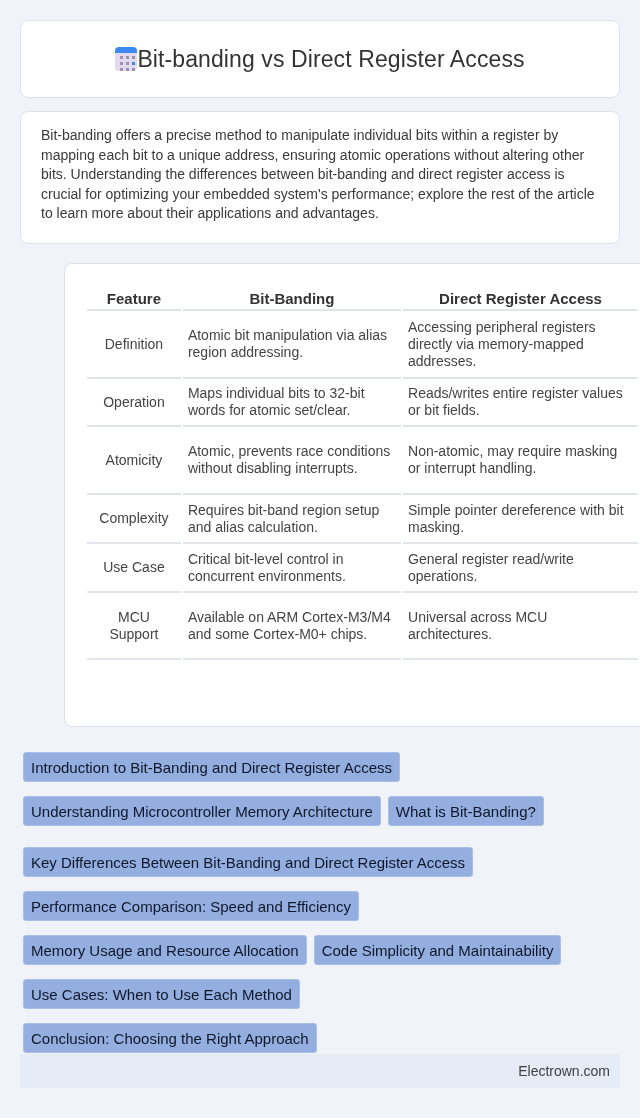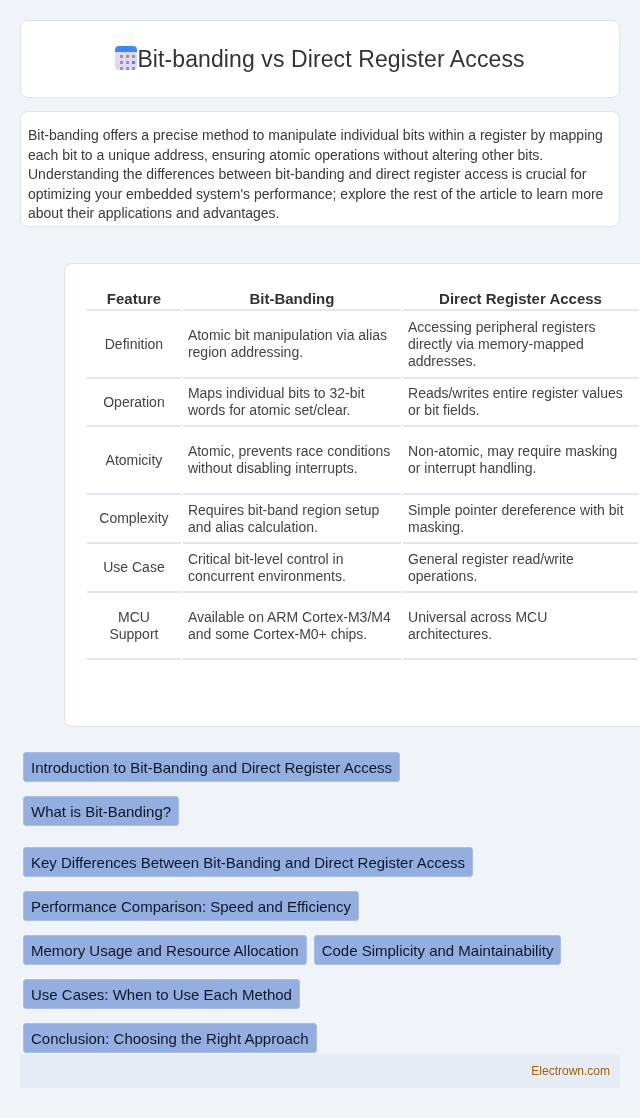--- a/index.html
+++ b/index.html
@@ -13,29 +13,29 @@
   }
   .card {
     position: absolute;
     left: 20px;
     width: 600px;
     background: #ffffff;
     border: 1px solid #dde3ec;
     border-radius: 8px;
   }
   .header-card { top: 20px; height: 78px; display: flex; align-items: center; justify-content: center; }
-  .header-inner { display: flex; }
+  .header-inner { display: flex; align-items: center; }
   .title-icon { width: 22px; height: 24px; position: relative; }
   .title-icon .cal-top { position: absolute; left: 0; top: 0; width: 22px; height: 7px; background: #3d8bf2; border-radius: 4px 4px 0 0; }
   .title-icon .cal-body { position: absolute; left: 0; top: 6px; width: 22px; height: 18px; background: #e2d9ef; border-radius: 0 0 4px 4px; display: grid; grid-template-columns: repeat(3, 3px); grid-gap: 3px; padding: 3px 5px; }
   .title-icon .dot { width: 3px; height: 3px; background: #9a93ab; }
   .title-icon .dot.hl { background: #3d8bf2; }
   .page-title { font-size: 23px; color: #333; font-weight: normal; letter-spacing: 0.1px; }
 
-  .intro-card { top: 111px; height: 116px; padding: 14px 7px; }
+  .intro-card { top: 111px; height: 133px; padding: 14px 20px; }
   .intro-text { font-size: 14px; line-height: 19.5px; color: #3a3a3a; }
 
   .table-card { top: 263px; height: 464px; padding: 20px 22px 0 22px; margin-left: 44px; }
   table { width: 555px; border-collapse: separate; border-spacing: 2px 0; margin-left: -2px; }
   th { font-size: 15px; font-weight: bold; color: #333; text-align: center; height: 27px; vertical-align: bottom; padding-bottom: 2px; border-bottom: 2px solid #e2e6ec; }
   td { font-size: 14px; color: #444; line-height: 17px; vertical-align: middle; padding: 4px 5px; border-bottom: 2px solid #e2e6ec; }
   td.feature { width: 94px; text-align: center; }
   td.bb { width: 219px; }
   td.dr { width: 236px; }
   tr.r-def td { height: 68px; }
@@ -55,21 +55,21 @@
     line-height: 30px;
     padding: 0 7px;
     border-radius: 3px;
     border: 1px solid #a9bde6;
     white-space: nowrap;
     cursor: pointer;
   }
   .tag-break { flex-basis: 100%; height: 0; }
 
   .footer { position: absolute; left: 20px; top: 1054px; width: 600px; height: 34px; background: #e5ecf6; display: flex; align-items: center; justify-content: flex-end; padding-right: 10px; }
-  .footer-text { font-size: 12px; color: #a16207; }
+  .footer-text { font-size: 14px; color: #404040; }
 </style>
 </head>
 <body>
 
 <div class="card header-card">
   <div class="header-inner">
     <div class="title-icon">
       <div class="cal-top"></div>
       <div class="cal-body">
         <span class="dot"></span>
@@ -131,20 +131,21 @@
         <td class="bb">Available on ARM Cortex-M3/M4 and some Cortex-M0+ chips.</td>
         <td class="dr">Universal across MCU architectures.</td>
       </tr>
     </tbody>
   </table>
 </div>
 
 <div class="tags">
   <a class="tag">Introduction to Bit-Banding and Direct Register Access</a>
   <div class="tag-break"></div>
+  <a class="tag">Understanding Microcontroller Memory Architecture</a>
   <a class="tag">What is Bit-Banding?</a>
   <div class="tag-break"></div>
   <div class="tag-break"></div>
   <a class="tag">Key Differences Between Bit-Banding and Direct Register Access</a>
   <div class="tag-break"></div>
   <a class="tag">Performance Comparison: Speed and Efficiency</a>
   <div class="tag-break"></div>
   <a class="tag">Memory Usage and Resource Allocation</a>
   <a class="tag">Code Simplicity and Maintainability</a>
   <div class="tag-break"></div>

